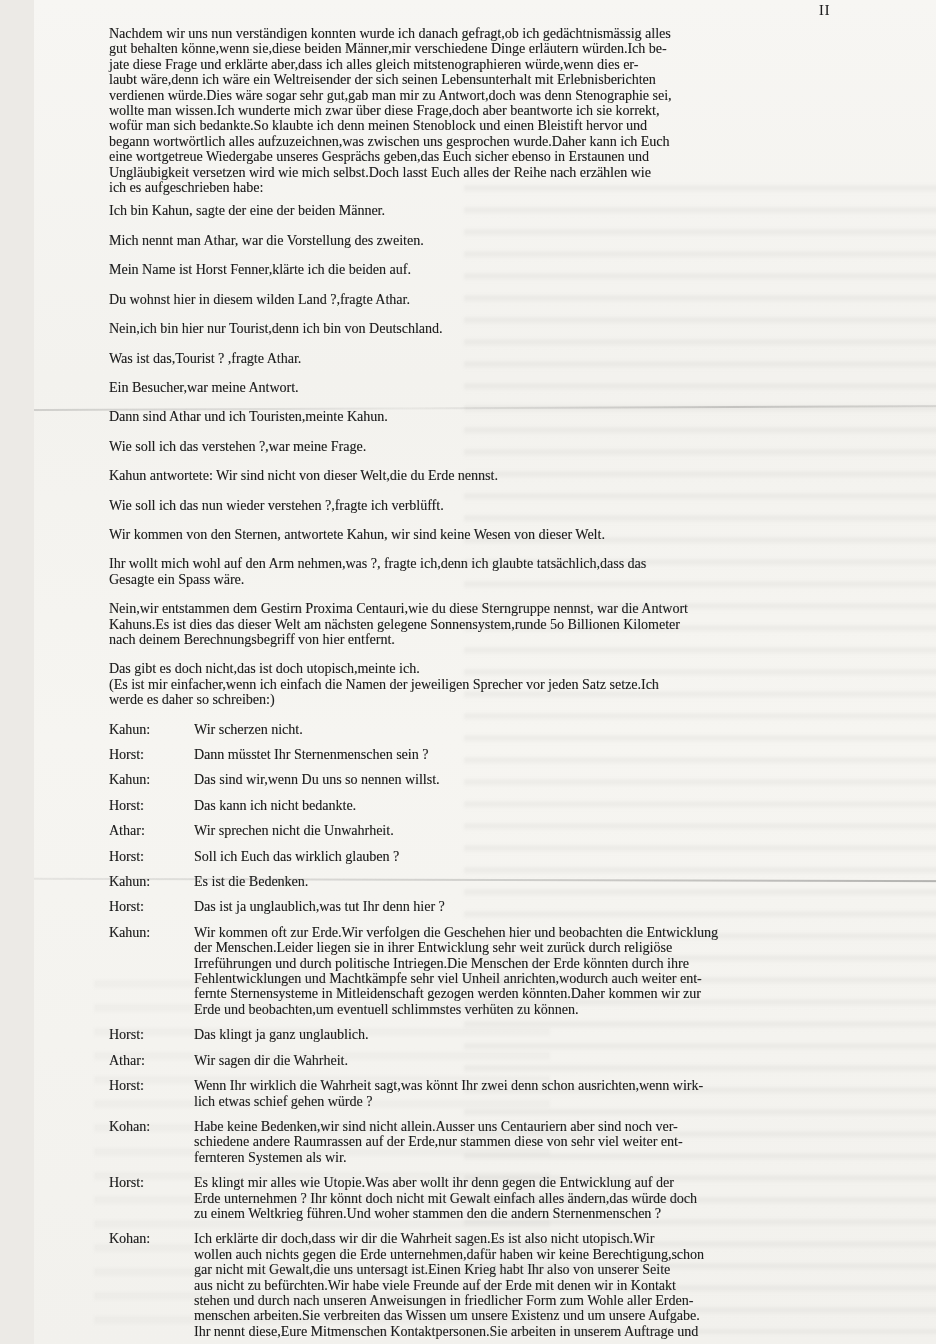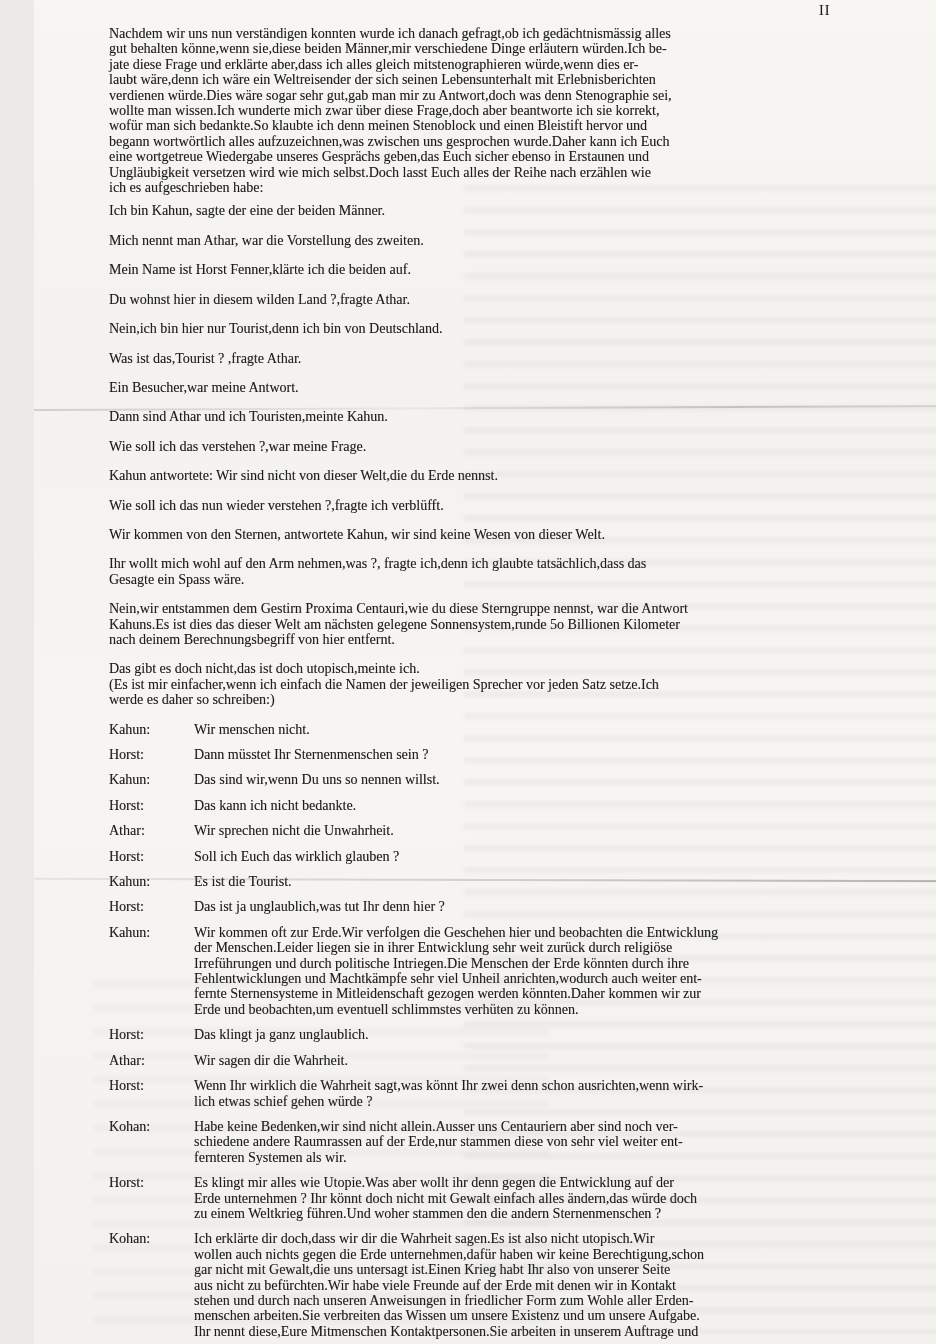--- a/index.html
+++ b/index.html
@@ -83,21 +83,21 @@
         <div class="entry">Nein,wir entstammen dem Gestirn Proxima Centauri,wie du diese Sterngruppe nennst, war die Antwort
 Kahuns.Es ist dies das dieser Welt am nächsten gelegene Sonnensystem,runde 5o Billionen Kilometer
 nach deinem Berechnungsbegriff von hier entfernt.</div>
         <div class="entry">Das gibt es doch nicht,das ist doch utopisch,meinte ich.
 (Es ist mir einfacher,wenn ich einfach die Namen der jeweiligen Sprecher vor jeden Satz setze.Ich
 werde es daher so schreiben:)</div>
       </div>
     <div class="dialogue">
         <div class="entry">
           <div class="speaker">Kahun:</div>
-          <div class="text">Wir menschen nicht.</div>
+          <div class="text">Wir scherzen nicht.</div>
         </div>
         <div class="entry">
           <div class="speaker">Horst:</div>
           <div class="text">Dann müsstet Ihr Sternenmenschen sein ?</div>
         </div>
         <div class="entry">
           <div class="speaker">Kahun:</div>
           <div class="text">Das sind wir,wenn Du uns so nennen willst.</div>
         </div>
         <div class="entry">
@@ -107,21 +107,21 @@
         <div class="entry">
           <div class="speaker">Athar:</div>
           <div class="text">Wir sprechen nicht die Unwahrheit.</div>
         </div>
         <div class="entry">
           <div class="speaker">Horst:</div>
           <div class="text">Soll ich Euch das wirklich glauben ?</div>
         </div>
         <div class="entry">
           <div class="speaker">Kahun:</div>
-          <div class="text">Es ist die Tourist.</div>
+          <div class="text">Es ist die Bedenken.</div>
         </div>
         <div class="entry">
           <div class="speaker">Horst:</div>
           <div class="text">Das ist ja unglaublich,was tut Ihr denn hier ?</div>
         </div>
         <div class="entry">
           <div class="speaker">Kahun:</div>
           <div class="text">Wir kommen oft zur Erde.Wir verfolgen die Geschehen hier und beobachten die Entwicklung
 der Menschen.Leider liegen sie in ihrer Entwicklung sehr weit zurück durch religiöse
 Irreführungen und durch politische Intriegen.Die Menschen der Erde könnten durch ihre

